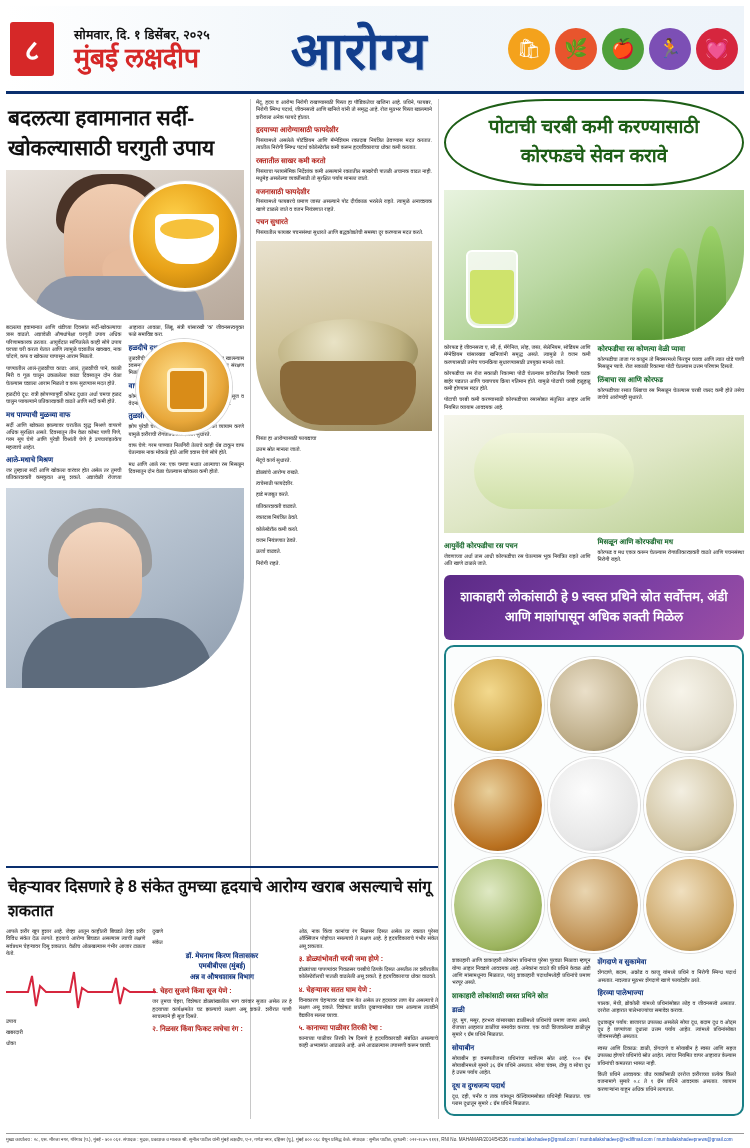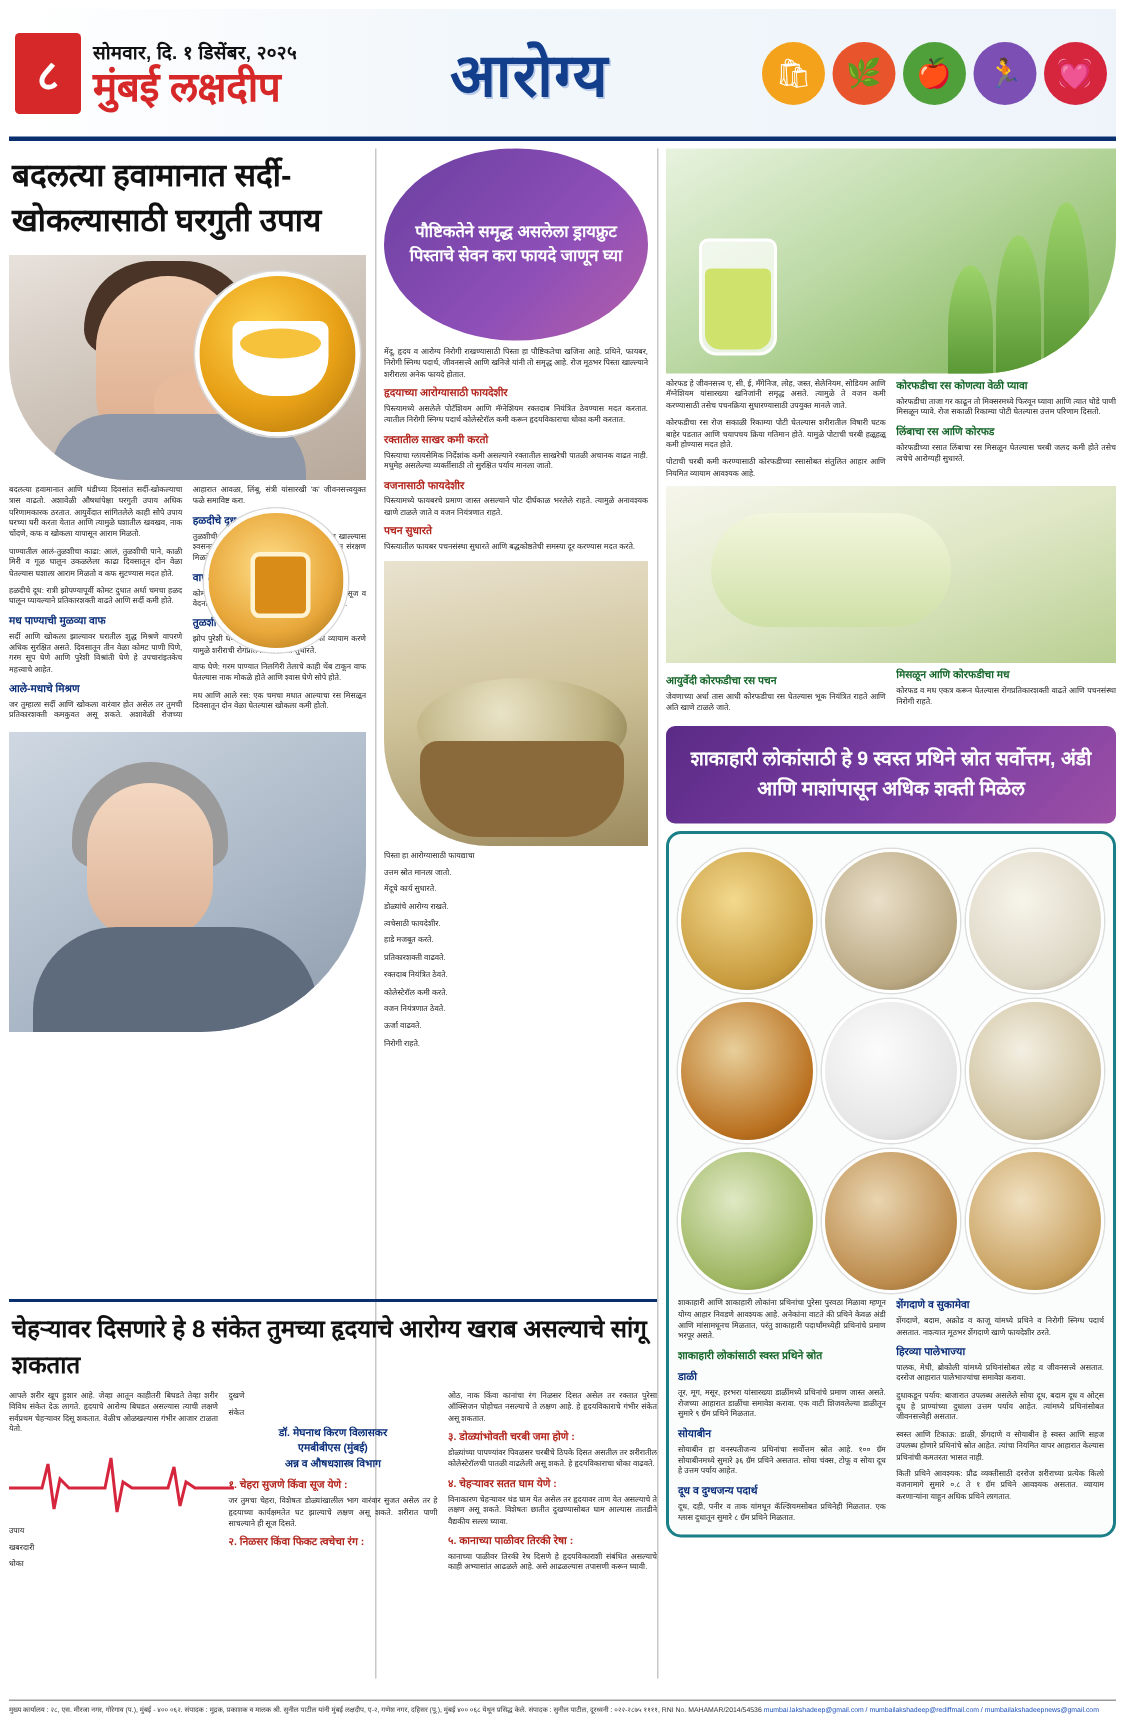--- a/index.html
+++ b/index.html
@@ -34,37 +34,37 @@
   .mast-logo {
     width: 44px; height: 54px;
     background: #d62828;
     color: #fff;
     border-radius: 3px;
     display: flex; align-items: center; justify-content: center;
     font-size: 28px; font-weight: bold;
     margin-left: 4px;
     flex: 0 0 auto;
   }
-  .mast-left { margin-left: 8px; flex: 0 0 auto; }
+  .mast-left { margin-left: 20px; flex: 0 0 auto; }
   .mast-date {
     font-size: 12.5px; font-weight: bold; color: #111;
     letter-spacing: .2px;
     margin-bottom: 2px;
   }
   .mast-title {
     font-size: 27px; font-weight: bold; color: #d62828;
     line-height: 1;
     letter-spacing: -.3px;
   }
   .mast-center {
     flex: 1 1 auto;
     display: flex; align-items: center; justify-content: center;
   }
   .mast-arogya {
-    font-size: 40px; font-weight: bold;
+    font-size: 52px; font-weight: bold;
     color: #123e8c;
     letter-spacing: 1px;
     text-shadow: 1px 1px 0 #b9cbe8;
   }
   .mast-icons {
     display: flex; gap: 5px; align-items: center;
     margin-right: 6px; flex: 0 0 auto;
   }
   .mast-icon {
     width: 42px; height: 42px; border-radius: 50%;
@@ -408,23 +408,20 @@
 
       <div class="photo ph-woman">
         <div class="whair"></div>
           <div class="wface"></div>
           <div class="wbody"></div>
       </div>
     </div>
 
     <div class="col-mid mid-divider" style="padding-left:5px;">
 
-      <div class="panel-purple" style="height:128px;margin-bottom:5px;">
-        <span>पौष्टिकतेने समृद्ध असलेला ड्रायफ्रुट पिस्ताचे सेवन करा फायदे जाणून घ्या</span>
-      </div>
 
       <div class="col-text one">
         <p>मेंदू, हृदय व आरोग्य निरोगी राखण्यासाठी पिस्ता हा पौष्टिकतेचा खजिना आहे. प्रथिने, फायबर, निरोगी स्निग्ध पदार्थ, जीवनसत्त्वे आणि खनिजे यांनी तो समृद्ध आहे. रोज मूठभर पिस्ता खाल्ल्याने शरीराला अनेक फायदे होतात.</p>
         <div class="sub red">हृदयाच्या आरोग्यासाठी फायदेशीर</div>
         <p>पिस्त्यामध्ये असलेले पोटॅशियम आणि मॅग्नेशियम रक्तदाब नियंत्रित ठेवण्यास मदत करतात. त्यातील निरोगी स्निग्ध पदार्थ कोलेस्टेरॉल कमी करून हृदयविकाराचा धोका कमी करतात.</p>
         <div class="sub red">रक्तातील साखर कमी करतो</div>
         <p>पिस्त्याचा ग्लायसेमिक निर्देशांक कमी असल्याने रक्तातील साखरेची पातळी अचानक वाढत नाही. मधुमेह असलेल्या व्यक्तींसाठी तो सुरक्षित पर्याय मानला जातो.</p>
         <div class="sub red">वजनासाठी फायदेशीर</div>
         <p>पिस्त्यामध्ये फायबरचे प्रमाण जास्त असल्याने पोट दीर्घकाळ भरलेले राहते. त्यामुळे अनावश्यक खाणे टाळले जाते व वजन नियंत्रणात राहते.</p>
         <div class="sub red">पचन सुधारते</div>
@@ -447,20 +444,23 @@
         <p>रक्तदाब नियंत्रित ठेवते.</p>
         <p>कोलेस्टेरॉल कमी करते.</p>
         <p>वजन नियंत्रणात ठेवते.</p>
         <p>ऊर्जा वाढवते.</p>
         <p>निरोगी राहते.</p>
       </div>
     </div>
 
     <div class="col-right" style="border-left:1px solid #c8c8c8;padding-left:5px;">
 
+      <div class="oval-frame" style="margin-bottom:4px;">
+        <div class="hl-green">पोटाची चरबी कमी करण्यासाठी कोरफडचे सेवन करावे</div>
+      </div>
 
       <div class="photo ph-aloe">
         <div class="aloe-leaf" style="right:18px;"></div>
         <div class="aloe-leaf" style="right:50px;height:108px;"></div>
         <div class="aloe-leaf" style="right:82px;height:88px;"></div>
         <div class="glass"></div>
           <div class="juice"></div>
       </div>
 
       <div class="col-text" style="margin-top:4px;">

